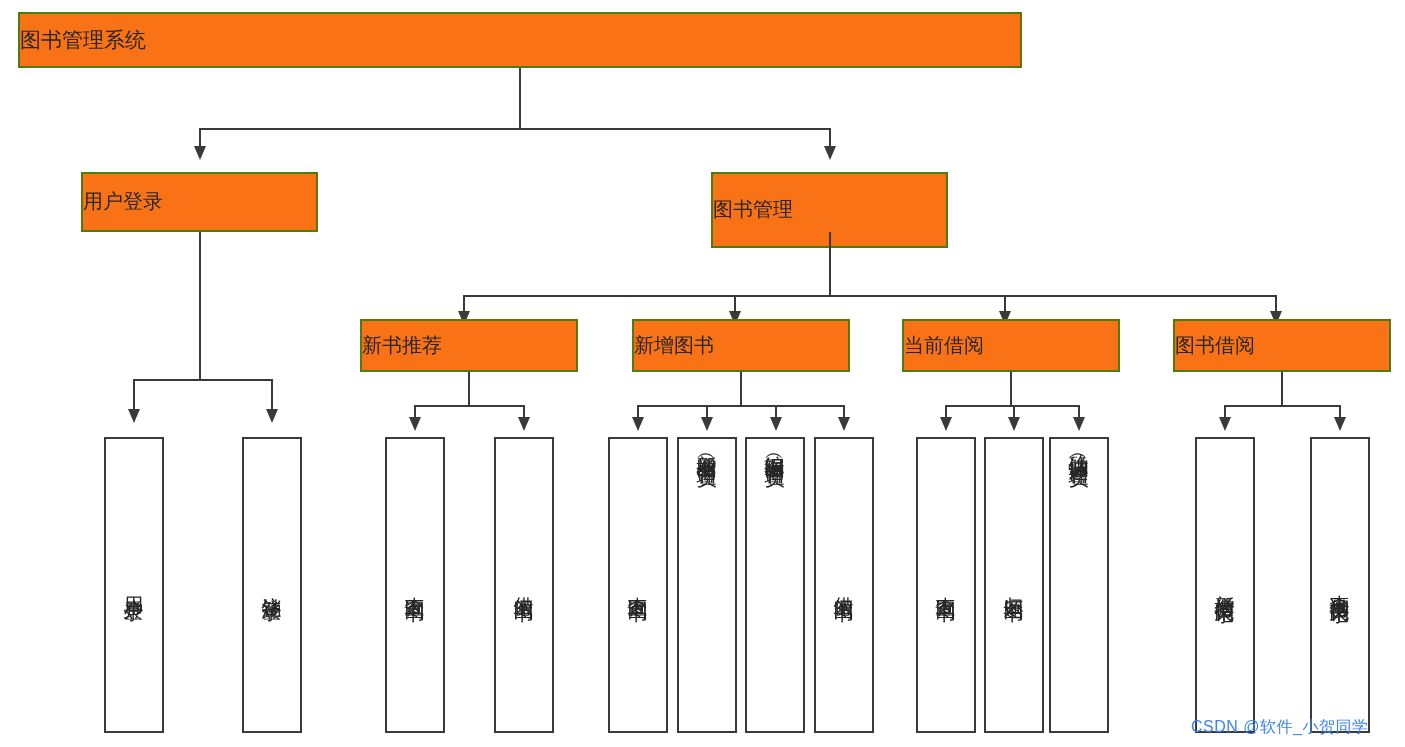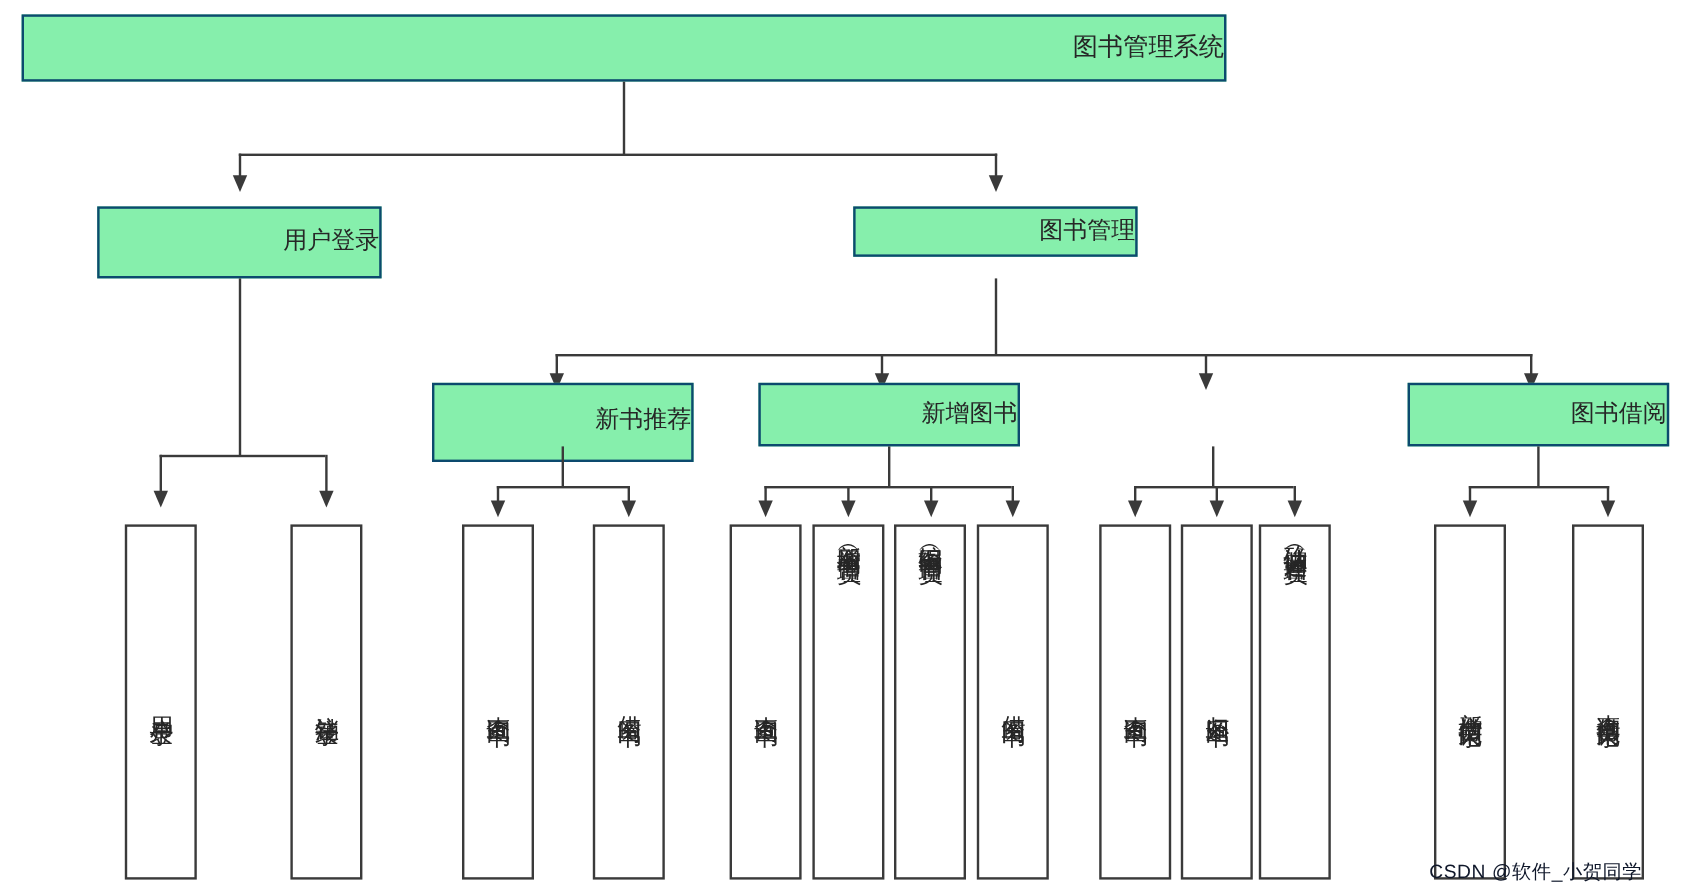--- a/index.html
+++ b/index.html
@@ -11,25 +11,25 @@
     position:relative;
     width:1405px;
     height:747px;
     background:#ffffff;
     overflow:hidden;
   }
   
   .node{
     position:absolute;
     box-sizing:border-box;
-    background:#86efac;
-    border:2px solid #0c4a6e;
+    background:#f97316;
+    border:2px solid #4d7c0f;
     display:flex;
     align-items:center;
-    justify-content:flex-end;
+    justify-content:flex-start;
     text-align:center;
     line-height:1.28;
     color:#262626;
   }
   .node.root{ font-size:21px; }
   .node.lvl2{ font-size:20px; }
   .node.lvl3{ font-size:20px; }
   
   .leaf{
     position:absolute;
@@ -62,21 +62,21 @@
     position:absolute;
     width:0;height:0;
     border-left:6px solid transparent;
     border-right:6px solid transparent;
     border-top:14px solid #3a3a3a;
   }
   
   .watermark{
     position:absolute;
     font-size:16px;
-    color:#0f172a;
+    color:#3b82f6;
     white-space:nowrap;
     letter-spacing:.5px;
   }
 </style>
 </head>
 <body>
 
 <div id="canvas">
 
   <div class="node root" style="left:18px;top:12px;width:1004px;height:56px;">
@@ -86,21 +86,21 @@
   <div class="vline" style="left:519px;top:68px;height:61px;"></div>
   <div class="hline" style="left:199px;top:128px;width:632px;"></div>
   <div class="vline" style="left:199px;top:128px;height:20px;"></div>
   <div class="arrow" style="left:194px;top:146px;"></div>
   <div class="vline" style="left:829px;top:128px;height:20px;"></div>
   <div class="arrow" style="left:824px;top:146px;"></div>
 
   <div class="node lvl2" style="left:81px;top:172px;width:237px;height:60px;">
     <span>用户登录</span>
   </div>
-  <div class="node lvl2" style="left:711px;top:172px;width:237px;height:42px;">
+  <div class="node lvl2" style="left:711px;top:172px;width:237px;height:76px;">
     <span>图书管理</span>
   </div>
 
   <div class="vline" style="left:199px;top:232px;height:148px;"></div>
   <div class="hline" style="left:133px;top:379px;width:138px;"></div>
   <div class="vline" style="left:133px;top:379px;height:32px;"></div>
   <div class="arrow" style="left:128px;top:409px;"></div>
   <div class="vline" style="left:271px;top:379px;height:32px;"></div>
   <div class="arrow" style="left:266px;top:409px;"></div>
 
@@ -108,25 +108,28 @@
   <div class="hline" style="left:463px;top:295px;width:814px;"></div>
   <div class="vline" style="left:463px;top:295px;height:18px;"></div>
   <div class="arrow" style="left:458px;top:311px;"></div>
   <div class="vline" style="left:734px;top:295px;height:18px;"></div>
   <div class="arrow" style="left:729px;top:311px;"></div>
   <div class="vline" style="left:1004px;top:295px;height:18px;"></div>
   <div class="arrow" style="left:999px;top:311px;"></div>
   <div class="vline" style="left:1275px;top:295px;height:18px;"></div>
   <div class="arrow" style="left:1270px;top:311px;"></div>
 
-  <div class="node lvl3" style="left:360px;top:319px;width:218px;height:66px;font-family:Liberation Mono, monospace;">
+  <div class="node lvl3" style="left:360px;top:319px;width:218px;height:53px;">
     <span>新书推荐</span>
   </div>
   <div class="node lvl3" style="left:632px;top:319px;width:218px;height:53px;">
     <span>新增图书</span>
+  </div>
+  <div class="node lvl3" style="left:902px;top:319px;width:218px;height:53px;">
+    <span>当前借阅</span>
   </div>
   <div class="node lvl3" style="left:1173px;top:319px;width:218px;height:53px;">
     <span>图书借阅</span>
   </div>
 
   <div class="vline" style="left:468px;top:372px;height:34px;"></div>
   <div class="hline" style="left:414px;top:405px;width:110px;"></div>
   <div class="vline" style="left:414px;top:405px;height:14px;"></div>
   <div class="arrow" style="left:409px;top:417px;"></div>
   <div class="vline" style="left:523px;top:405px;height:14px;"></div>

